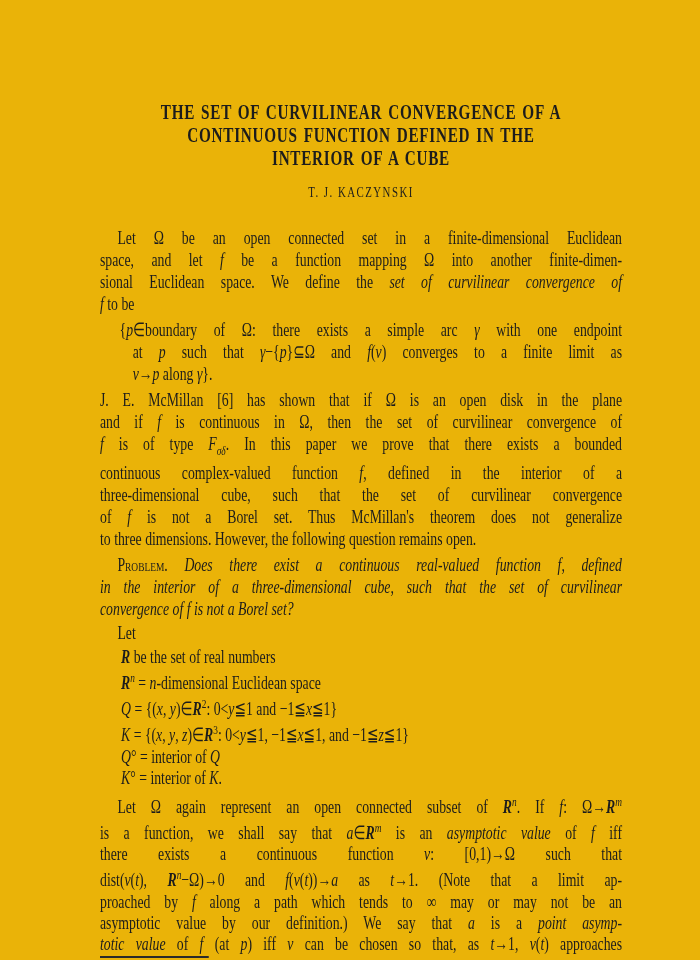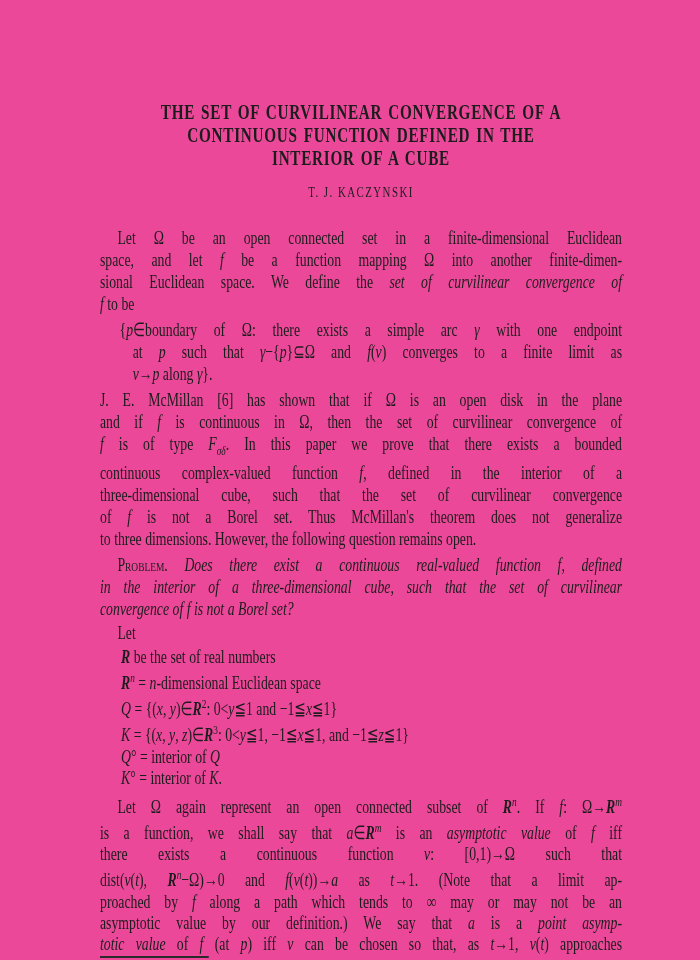--- a/index.html
+++ b/index.html
@@ -1,16 +1,16 @@
 <!DOCTYPE html>
 <html><head>
 <meta charset="utf-8">
 <style>
   html,body{margin:0;padding:0;}
-  .page{position:relative;width:700px;height:960px;background:#ec4899;
+  .page{position:relative;width:700px;height:960px;background:#eab308;
         font-family:"Liberation Serif", serif;color:#1c1c1c;overflow:hidden;}
   
   .textblock{position:absolute;left:100px;top:0;width:720px;
              transform:scaleX(0.725);transform-origin:0 0;}
   .title{margin-top:101px;text-align:center;font-weight:bold;font-size:21px;
          line-height:23px;letter-spacing:1px;word-spacing:2px;}
   .author{margin-top:13px;text-align:center;font-size:15px;letter-spacing:2px;line-height:18px;}
   .blk{font-size:19px;line-height:22px;}
   .blk .line{text-align:left;white-space:normal;}
   .blk .line.just{text-align:justify;text-align-last:justify;}

